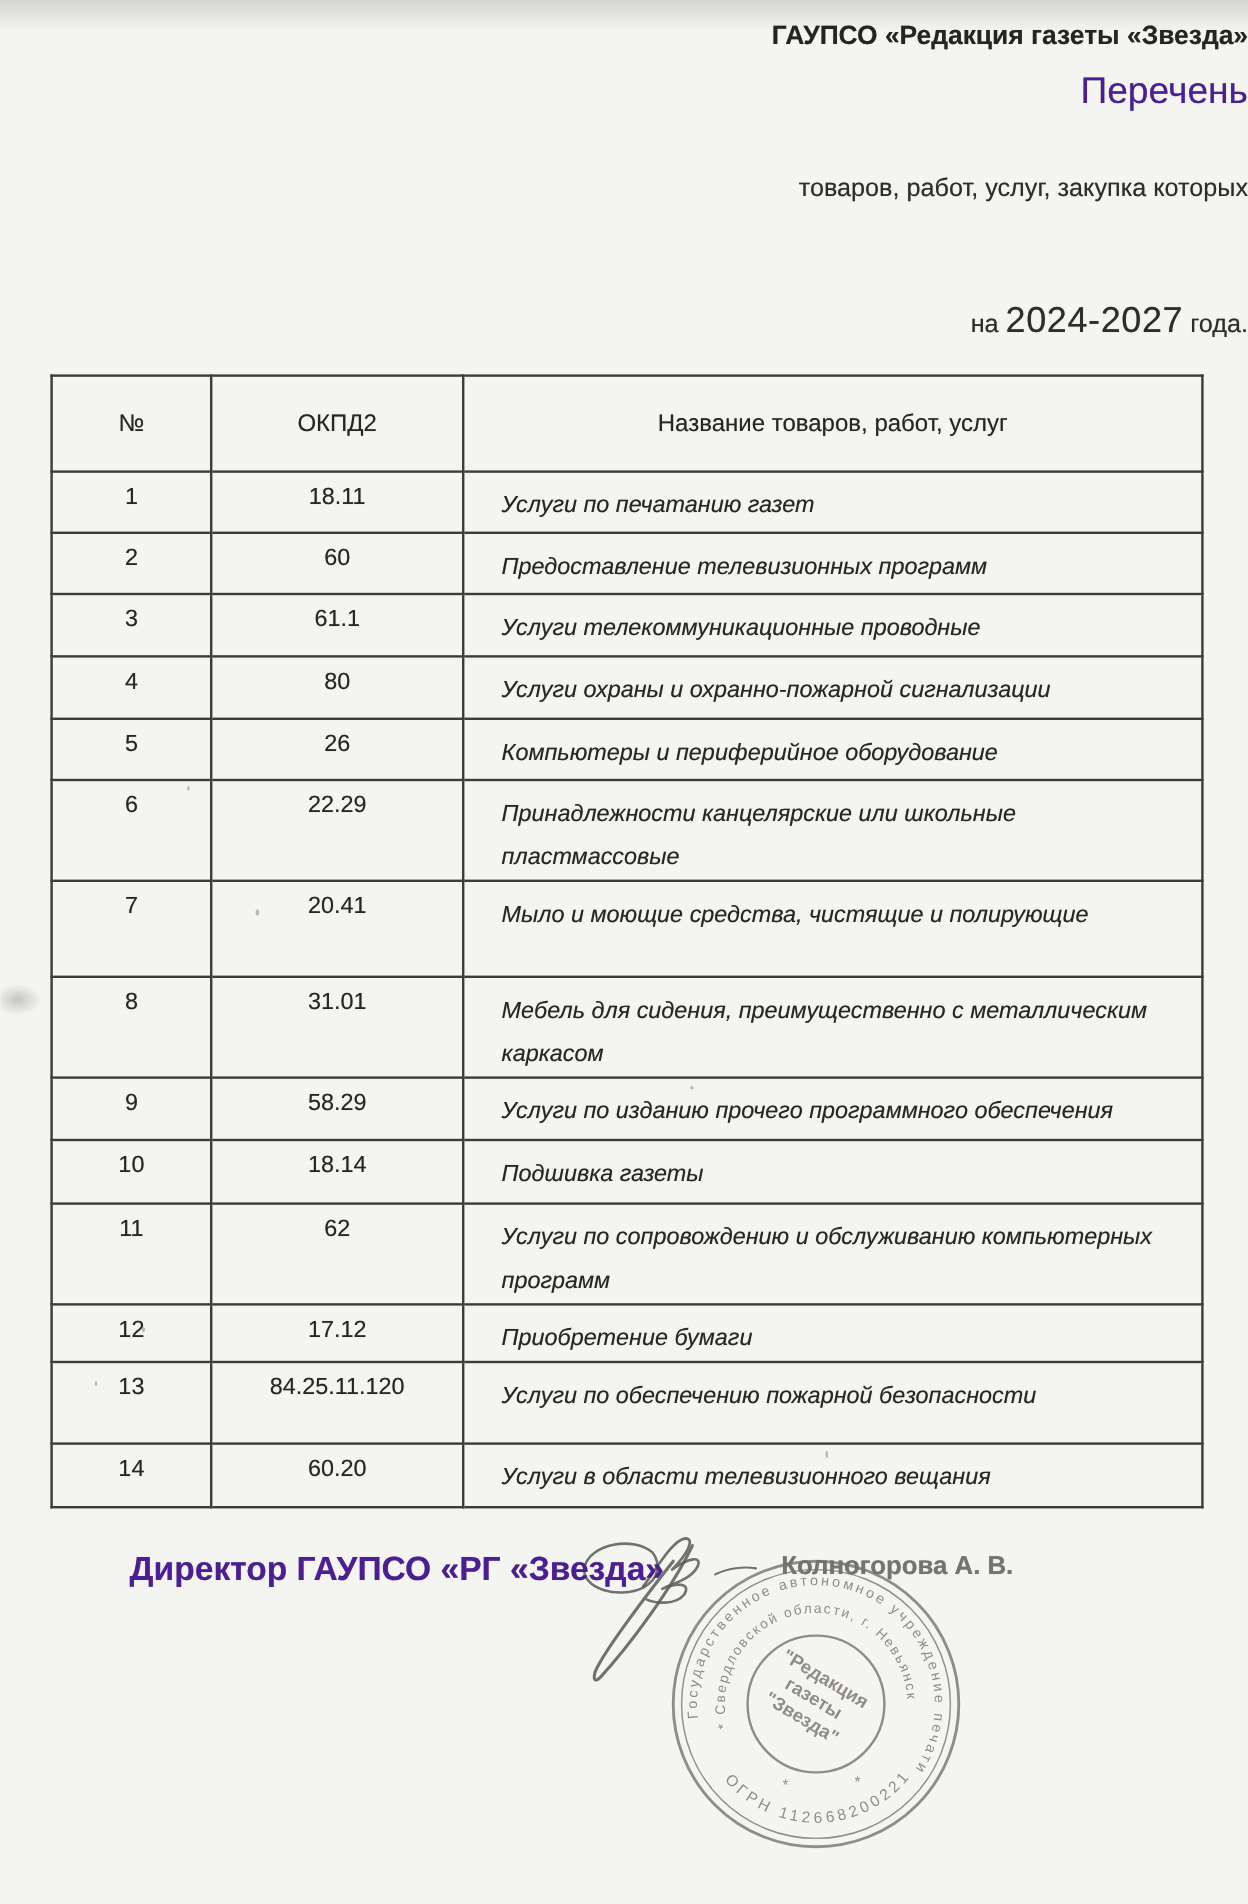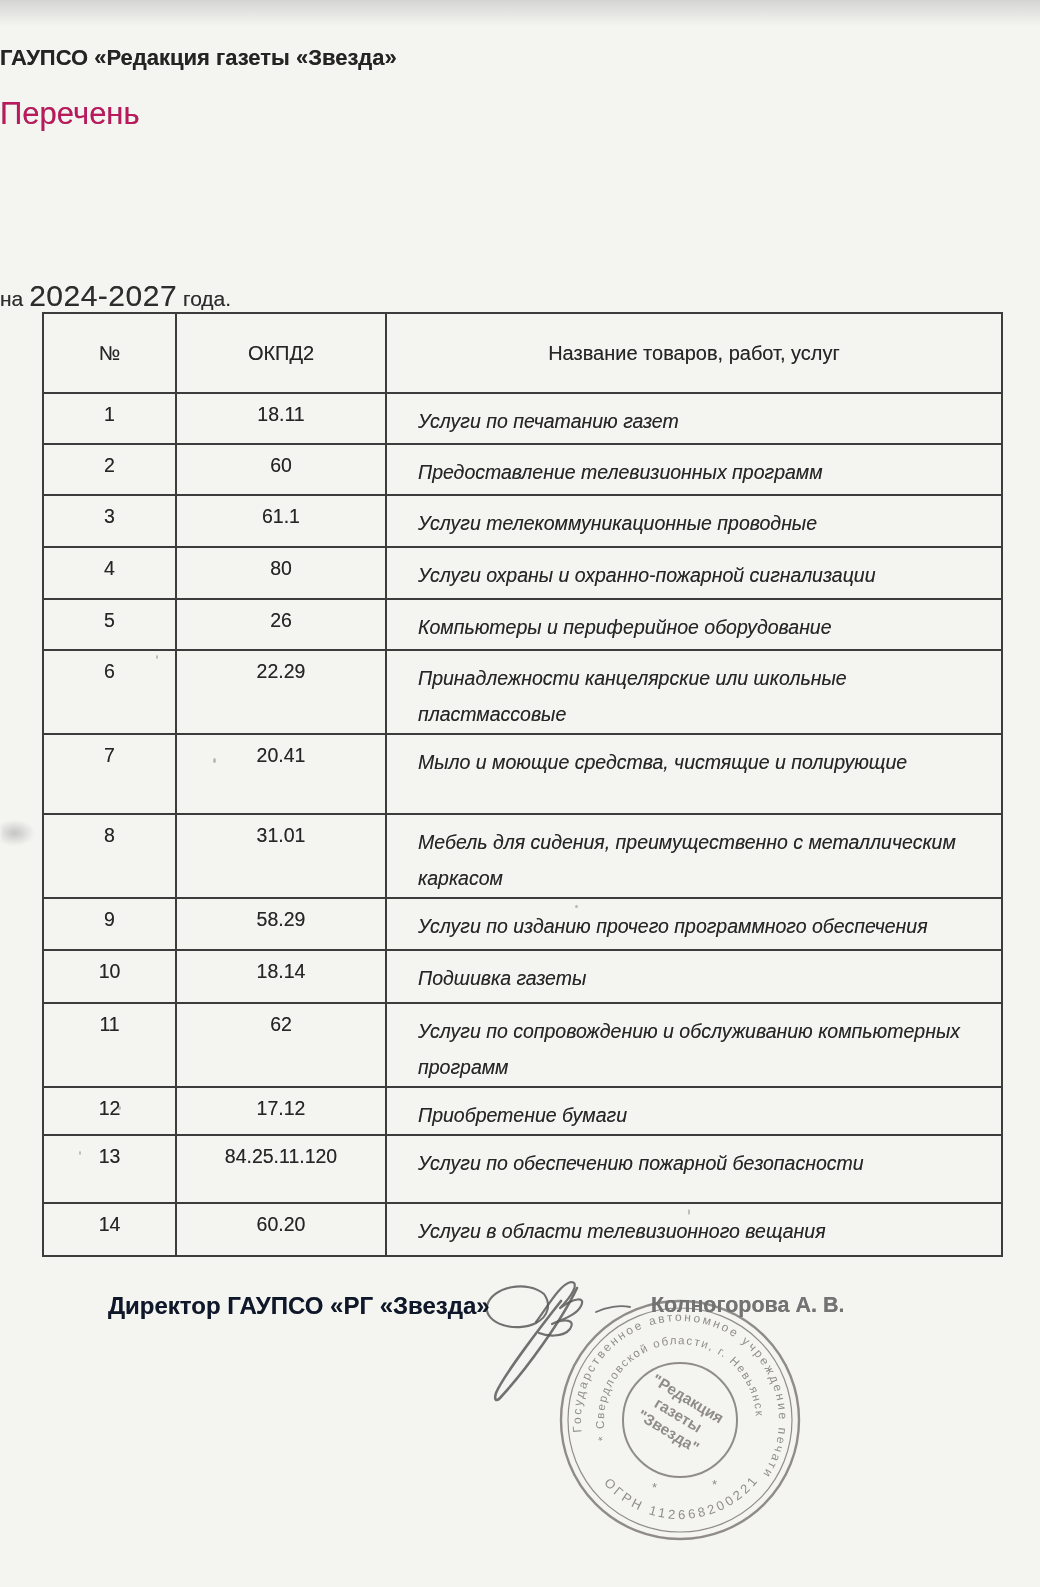--- a/index.html
+++ b/index.html
@@ -12,27 +12,26 @@
     color:#2a2a2a;
     overflow:hidden;
   }
   .page::before{
     content:"";position:absolute;left:0;top:0;width:100%;height:26px;
     background:linear-gradient(180deg, rgba(70,70,70,.18), rgba(70,70,70,0));
     pointer-events:none;
   }
   .hline{
     position:absolute;left:0;width:100%;
-    text-align:left;
+    text-align:right;
     text-shadow:0 0 .6px rgba(45,45,45,.55);
     white-space:nowrap;
-    margin-top:28px;
   }
   .org-title{top:17px;font-size:22px;font-weight:bold;color:#242424;}
-  .doc-title{top:68px;font-size:31px;color:#be185d;}
+  .doc-title{top:58px;font-size:31px;color:#4c1d95;}
   .sub{font-size:21px;color:#2d2d2d;}
   .sub1{top:145px;}
   .sub2{top:199px;}
   .sub3{top:251px;}
   .sub3 .years{font-size:30px;letter-spacing:.5px;}
 
   table.doc{
     position:absolute;left:42px;top:312px;
     width:959px;
     border-collapse:collapse;
@@ -53,21 +52,21 @@
   }
   table.doc td{
     vertical-align:top;
     padding-top:9px;
   }
   td.c-num, td.c-code{text-align:center;}
   td.c-name{padding-left:31px;padding-right:12px;line-height:36px;padding-top:6px;font-style:italic;}
 
   .footer-label{
     position:absolute;left:108px;top:1292px;
-    font-size:24px;font-weight:600;color:#0f172a;
+    font-size:28px;font-weight:600;color:#4c1d95;
     text-shadow:0 0 .6px rgba(45,45,45,.5);
     z-index:3;white-space:nowrap;
   }
   .footer-name{
     position:absolute;left:628px;top:1293px;
     font-size:21.5px;font-weight:600;color:#737373;
     text-shadow:0 0 .6px rgba(45,45,45,.5);
     z-index:3;white-space:nowrap;margin-left:23px;
   }
   .signature-svg{position:absolute;left:440px;top:1230px;z-index:2;}
@@ -81,20 +80,21 @@
     filter:blur(1px);z-index:1;
   }
 </style>
 </head>
 <body>
 
 <div class="page">
 
   <div class="hline org-title">ГАУПСО «Редакция газеты «Звезда»</div>
   <div class="hline doc-title">Перечень</div>
+  <div class="hline sub sub1">товаров, работ, услуг, закупка которых</div>
   <div class="hline sub sub3"><span>на </span><span class="years">2024-2027</span><span> года.</span></div>
 
   <table class="doc">
     <colgroup>
         <col style="width:133px">
         <col style="width:210px">
         <col style="width:616px">
       </colgroup>
     <thead>
       <tr style="height:80px">

